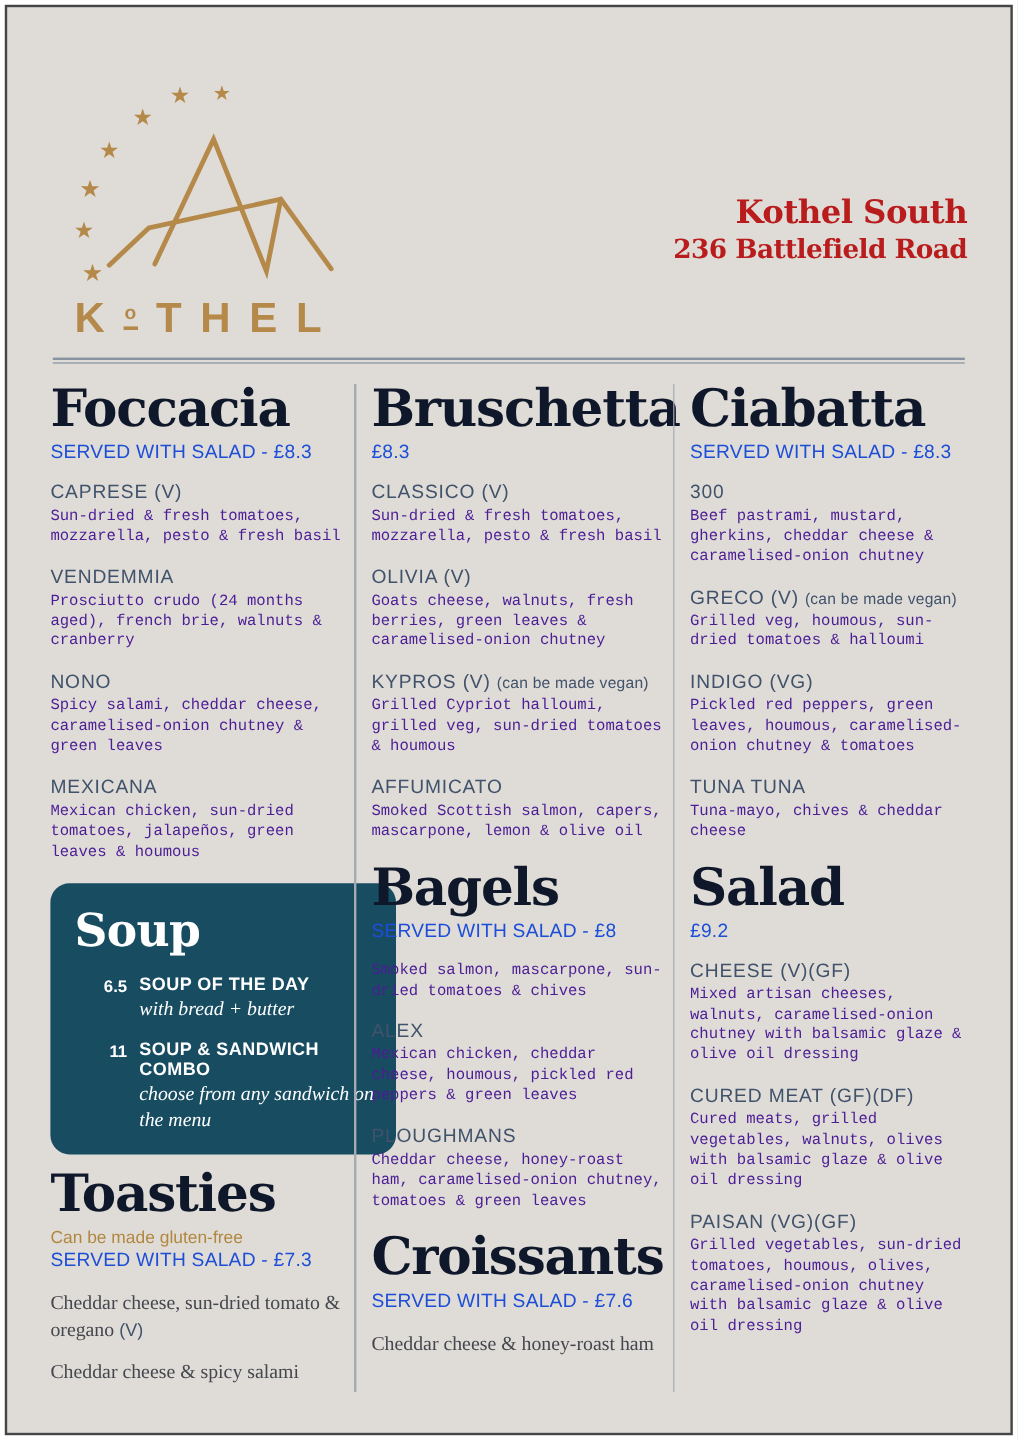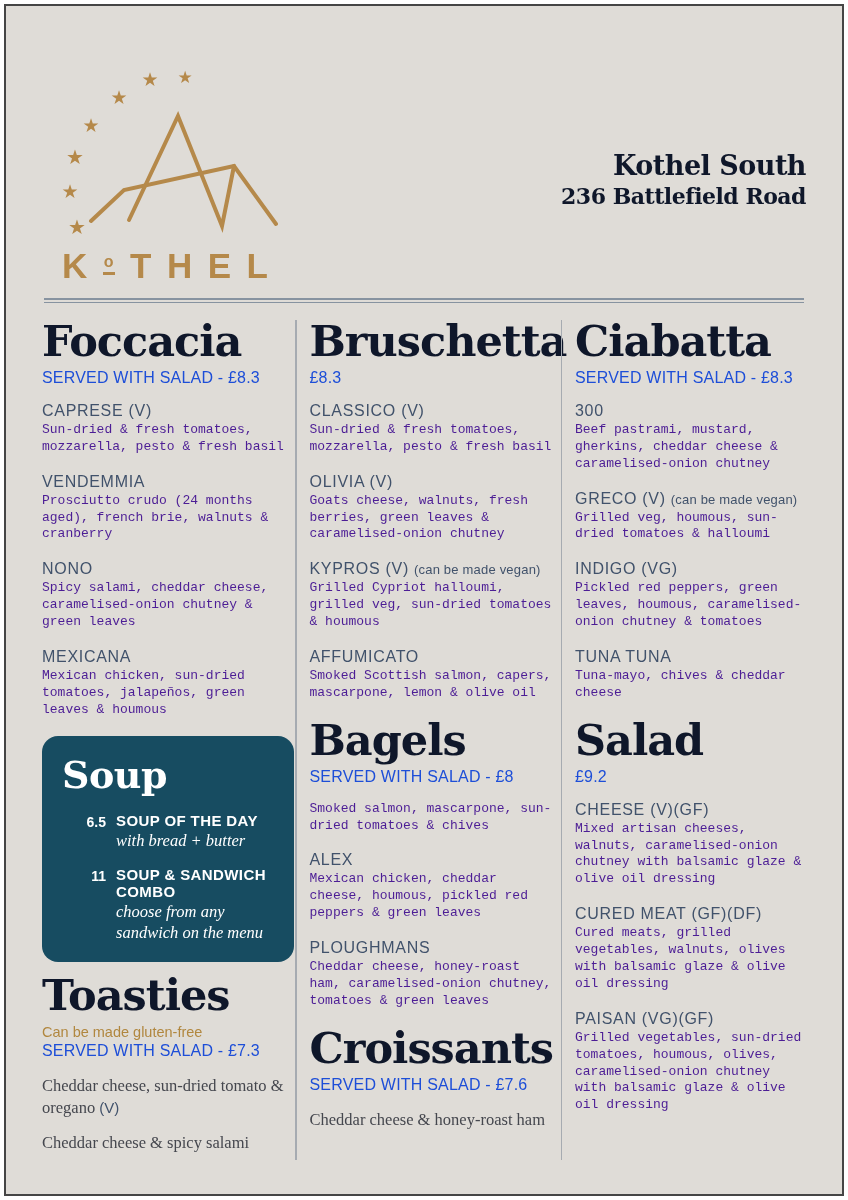--- a/index.html
+++ b/index.html
@@ -18,22 +18,22 @@
     position: absolute; left: 56px; top: 242px; width: 206px;
     display: flex; justify-content: space-between; align-items: flex-end;
     color: #b5894a;
   }
   .brand-letter { font-size: 35px; font-weight: bold; line-height: 1; letter-spacing: 0; }
   .brand-o {
     font-size: 16px; font-weight: bold; line-height: 1;
     border-bottom: 3px solid #b5894a; padding: 0 1px 2px; margin-bottom: 8px;
   }
   .location {
-    position: absolute; right: 36px; top: 144px; text-align: right;
-    color: #0f172a; font-family: "DejaVu Serif", serif; font-weight: bold;
+    position: absolute; right: 36px; top: 156px; text-align: right;
+    color: #b91c1c; font-family: "DejaVu Serif", serif; font-weight: bold;
     line-height: 1.22; letter-spacing: -0.5px;
   }
   .location-name { font-size: 27px; }
   .location-addr { font-size: 22px; }
 
   .double-rule {
     margin: 0 38px; height: 5px;
     border-top: 2px solid #8793a0; border-bottom: 1px solid #8793a0;
   }
 
@@ -70,21 +70,21 @@
     color: #45474e; line-height: 1.3; margin-bottom: 14px;
   }
   .plain-item .tag { font-family: "Liberation Sans", sans-serif; font-size: 15px; color: #41526b; }
 
   .sec-bagels .section-title, .sec-salad .section-title { margin-top: 14px; }
   .sec-croissants .section-title { margin-top: 16px; }
   .sec-toasties .section-title { margin-top: 8px; }
 
   
   .soup-panel {
-    width: 252px; min-height: 216px; background: #174c61; border-radius: 16px;
+    width: 288px; min-height: 216px; background: #174c61; border-radius: 16px;
     color: #ffffff; padding: 16px 18px 18px 20px; margin: 4px 0 12px 0;
   }
   .soup-title {
     font-family: "DejaVu Serif", serif; font-weight: bold; font-size: 38px;
     color: #ffffff; letter-spacing: -0.5px;
   }
   .soup-item { display: flex; gap: 10px; margin-top: 15px; padding-left: 16px; }
   .soup-price { width: 28px; text-align: right; font-size: 14px; font-weight: bold; padding-top: 2px; flex: none; }
   .soup-name { font-size: 15px; font-weight: bold; letter-spacing: 0.4px; }
   .soup-desc {

